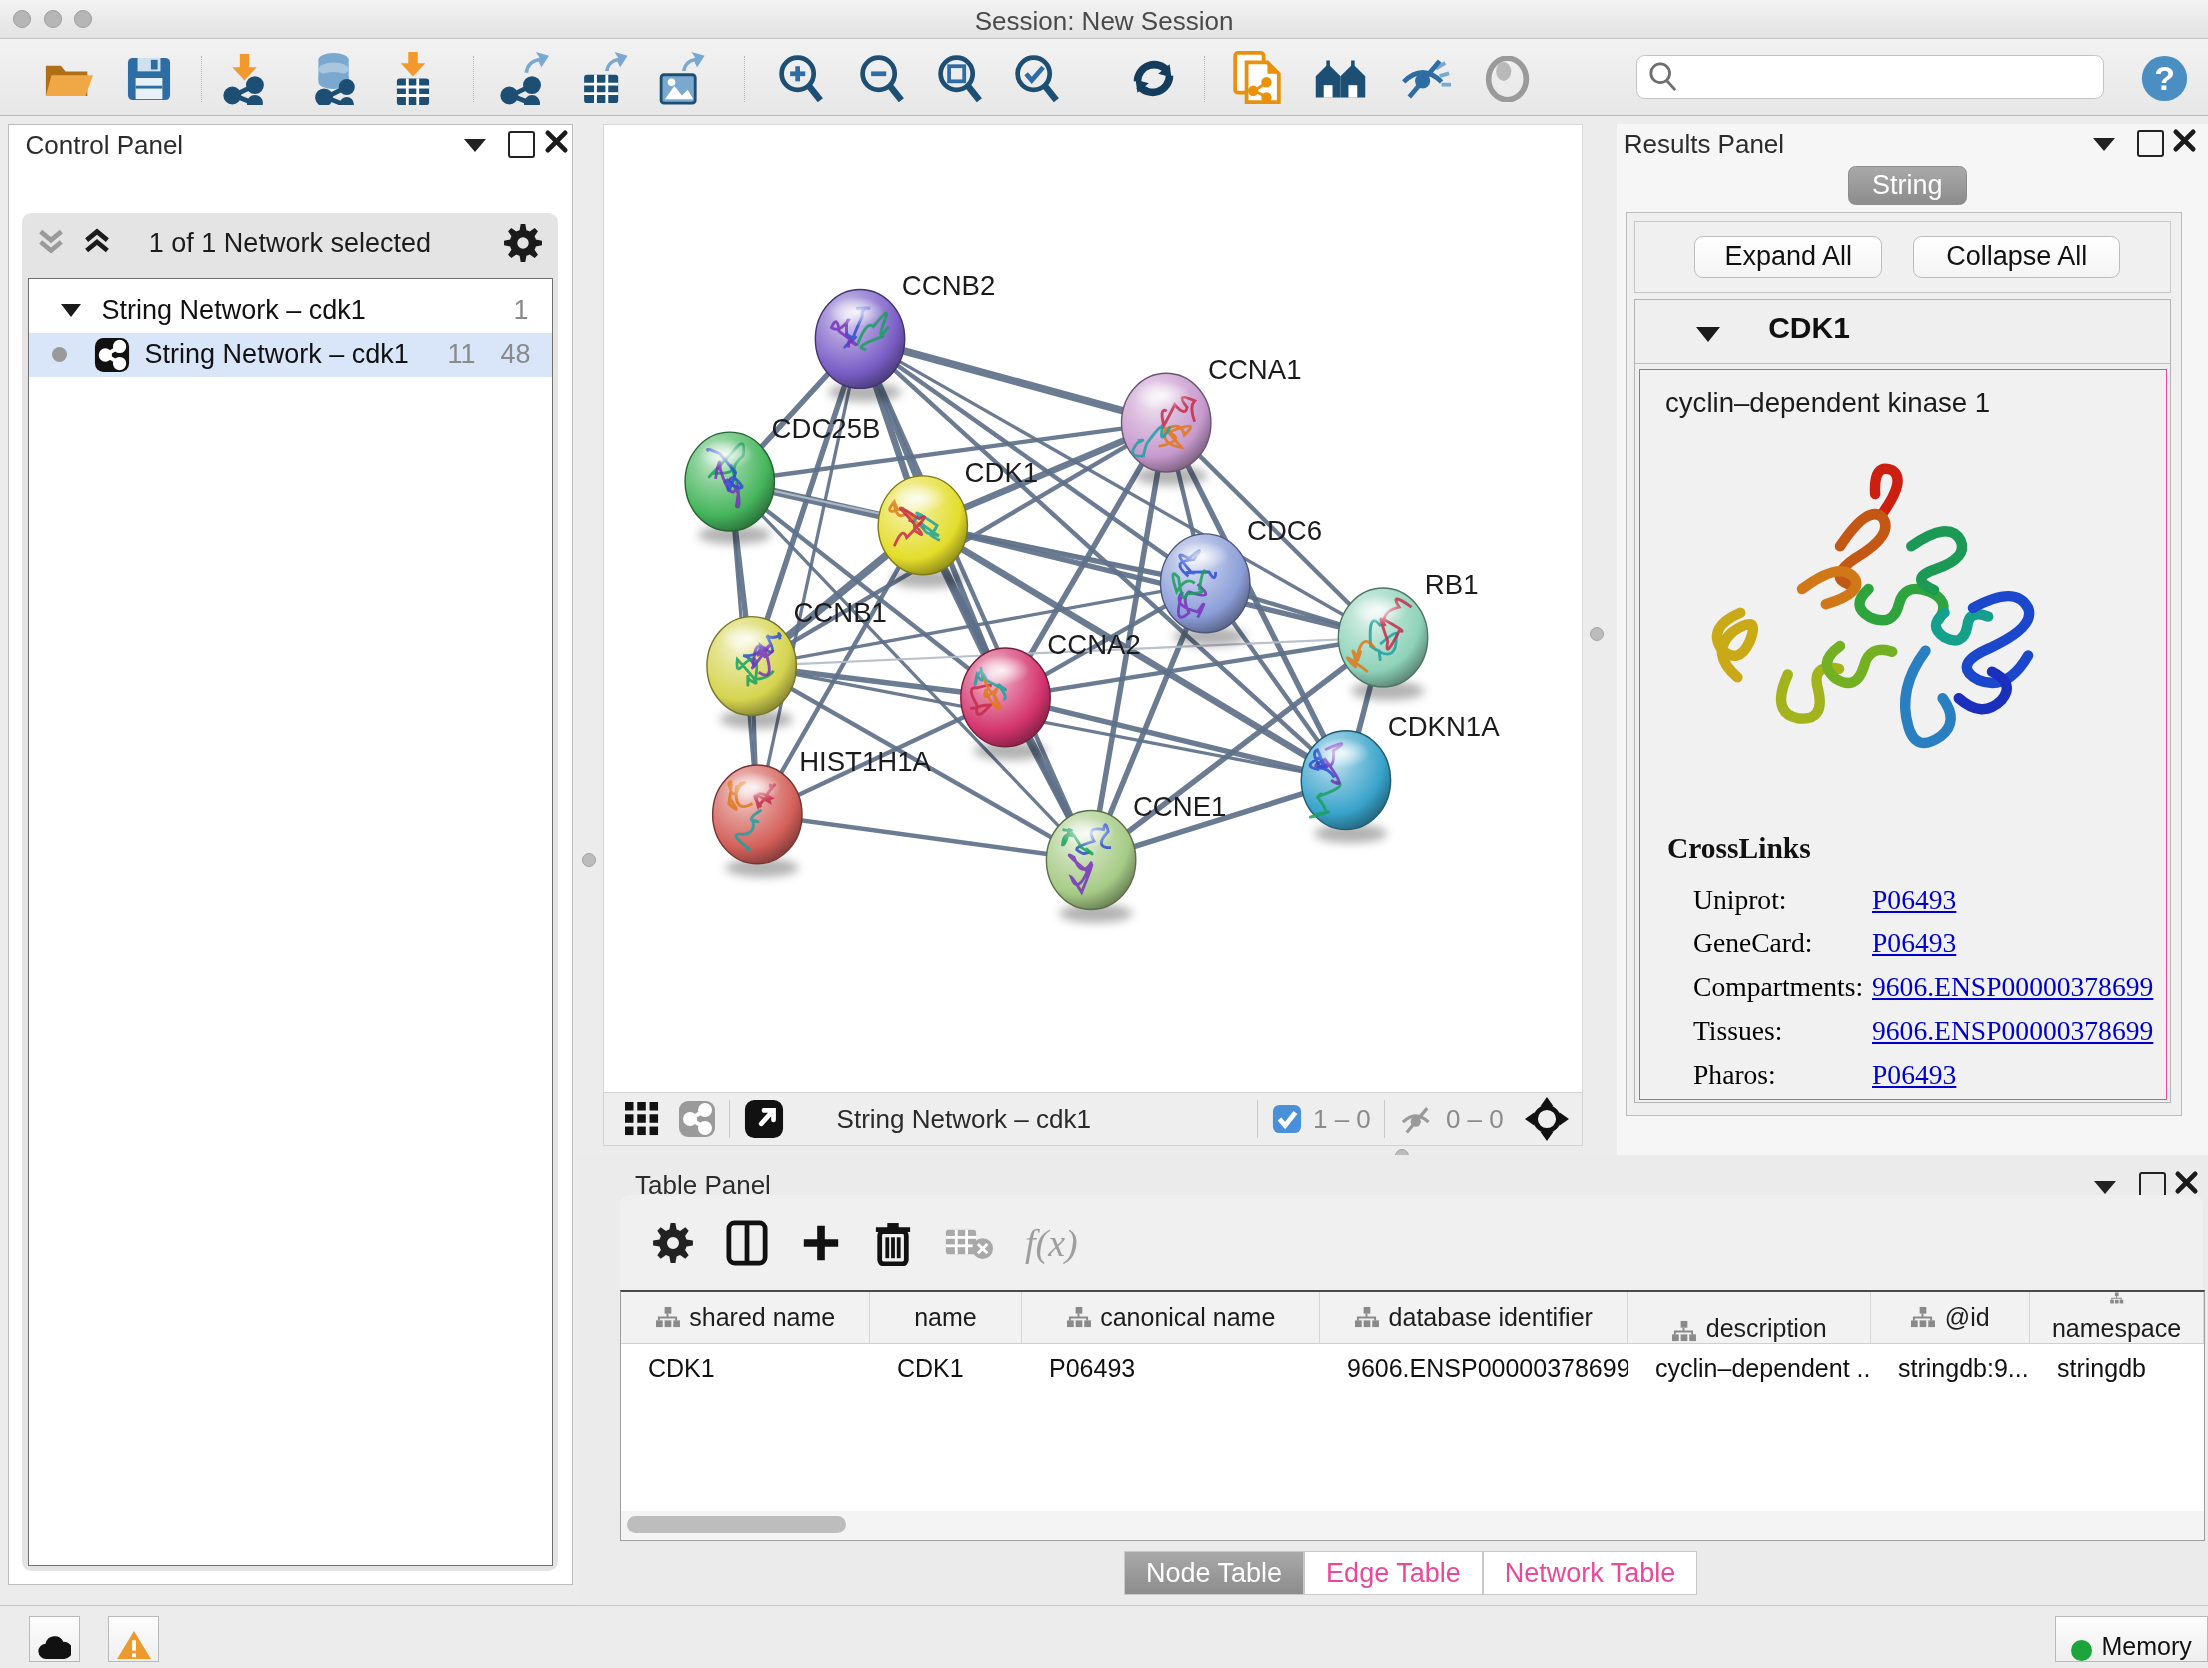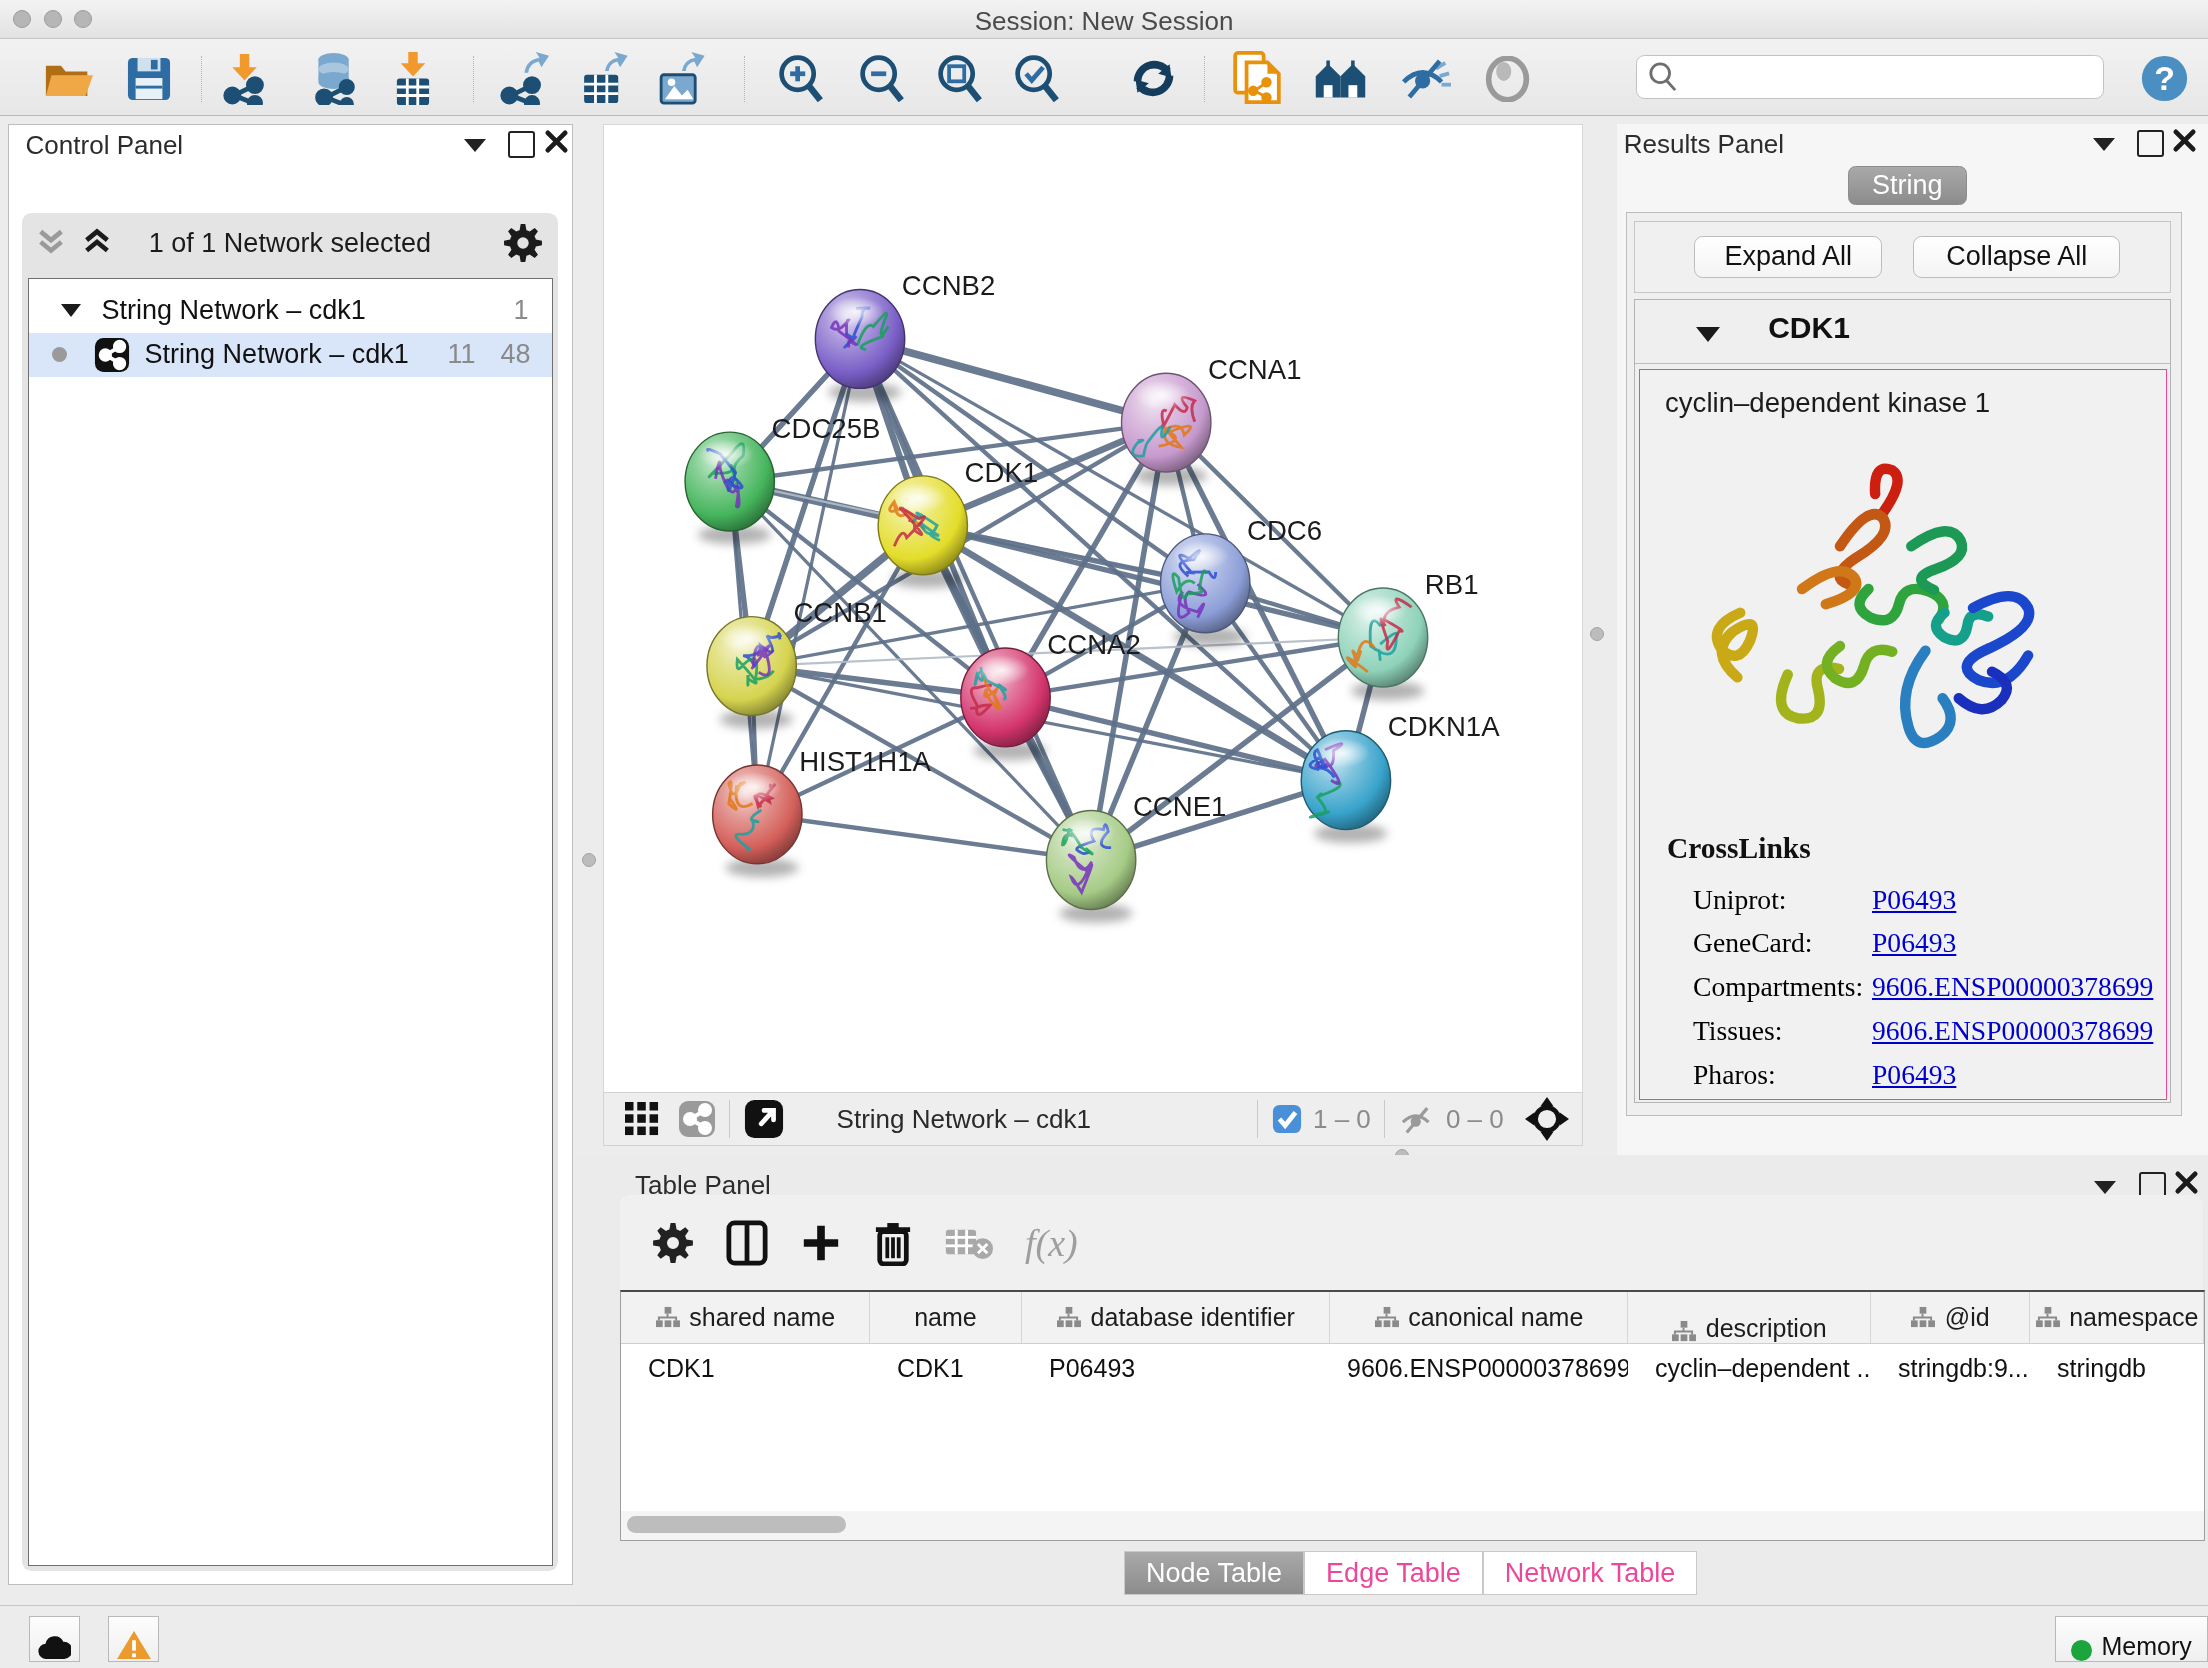--- a/index.html
+++ b/index.html
@@ -771,47 +771,47 @@
               </g>
               <g stroke="#8a8a8a" stroke-width="2" fill="none">
                 <path d="M13 8 v4 M4 15 v-3 h18 v3"></path>
               </g>
             </svg>
             <span>shared name</span>
           </div>
           <div class="th" style="width: 152px;">
             <span>name</span>
           </div>
+          <div class="th" style="width: 298px;">
+            <svg width="25" height="23" viewBox="0 0 26 24">
+              <g fill="#8a8a8a">
+                <rect x="10" y="1" width="7" height="7"></rect>
+                <rect x="1" y="15" width="7" height="7"></rect>
+                <rect x="10" y="15" width="7" height="7"></rect>
+                <rect x="19" y="15" width="7" height="7"></rect>
+              </g>
+              <g stroke="#8a8a8a" stroke-width="2" fill="none">
+                <path d="M13 8 v4 M4 15 v-3 h18 v3"></path>
+              </g>
+            </svg>
+            <span>canonical name</span>
+          </div>
           <div class="th" style="width: 308px;">
             <svg width="25" height="23" viewBox="0 0 26 24">
               <g fill="#8a8a8a">
                 <rect x="10" y="1" width="7" height="7"></rect>
                 <rect x="1" y="15" width="7" height="7"></rect>
                 <rect x="10" y="15" width="7" height="7"></rect>
                 <rect x="19" y="15" width="7" height="7"></rect>
               </g>
               <g stroke="#8a8a8a" stroke-width="2" fill="none">
                 <path d="M13 8 v4 M4 15 v-3 h18 v3"></path>
               </g>
             </svg>
             <span>database identifier</span>
-          </div>
-          <div class="th" style="width: 298px;">
-            <svg width="25" height="23" viewBox="0 0 26 24">
-              <g fill="#8a8a8a">
-                <rect x="10" y="1" width="7" height="7"></rect>
-                <rect x="1" y="15" width="7" height="7"></rect>
-                <rect x="10" y="15" width="7" height="7"></rect>
-                <rect x="19" y="15" width="7" height="7"></rect>
-              </g>
-              <g stroke="#8a8a8a" stroke-width="2" fill="none">
-                <path d="M13 8 v4 M4 15 v-3 h18 v3"></path>
-              </g>
-            </svg>
-            <span>canonical name</span>
           </div>
           <div class="th" style="width: 243px; align-items: flex-end;">
             <svg width="25" height="23" viewBox="0 0 26 24">
               <g fill="#8a8a8a">
                 <rect x="10" y="1" width="7" height="7"></rect>
                 <rect x="1" y="15" width="7" height="7"></rect>
                 <rect x="10" y="15" width="7" height="7"></rect>
                 <rect x="19" y="15" width="7" height="7"></rect>
               </g>
               <g stroke="#8a8a8a" stroke-width="2" fill="none">
@@ -827,21 +827,21 @@
                 <rect x="1" y="15" width="7" height="7"></rect>
                 <rect x="10" y="15" width="7" height="7"></rect>
                 <rect x="19" y="15" width="7" height="7"></rect>
               </g>
               <g stroke="#8a8a8a" stroke-width="2" fill="none">
                 <path d="M13 8 v4 M4 15 v-3 h18 v3"></path>
               </g>
             </svg>
             <span>@id</span>
           </div>
-          <div class="th" style="width: 174px;">
+          <div class="th" style="width: 174px; flex-direction: column;">
             <svg width="25" height="23" viewBox="0 0 26 24">
               <g fill="#8a8a8a">
                 <rect x="10" y="1" width="7" height="7"></rect>
                 <rect x="1" y="15" width="7" height="7"></rect>
                 <rect x="10" y="15" width="7" height="7"></rect>
                 <rect x="19" y="15" width="7" height="7"></rect>
               </g>
               <g stroke="#8a8a8a" stroke-width="2" fill="none">
                 <path d="M13 8 v4 M4 15 v-3 h18 v3"></path>
               </g>

